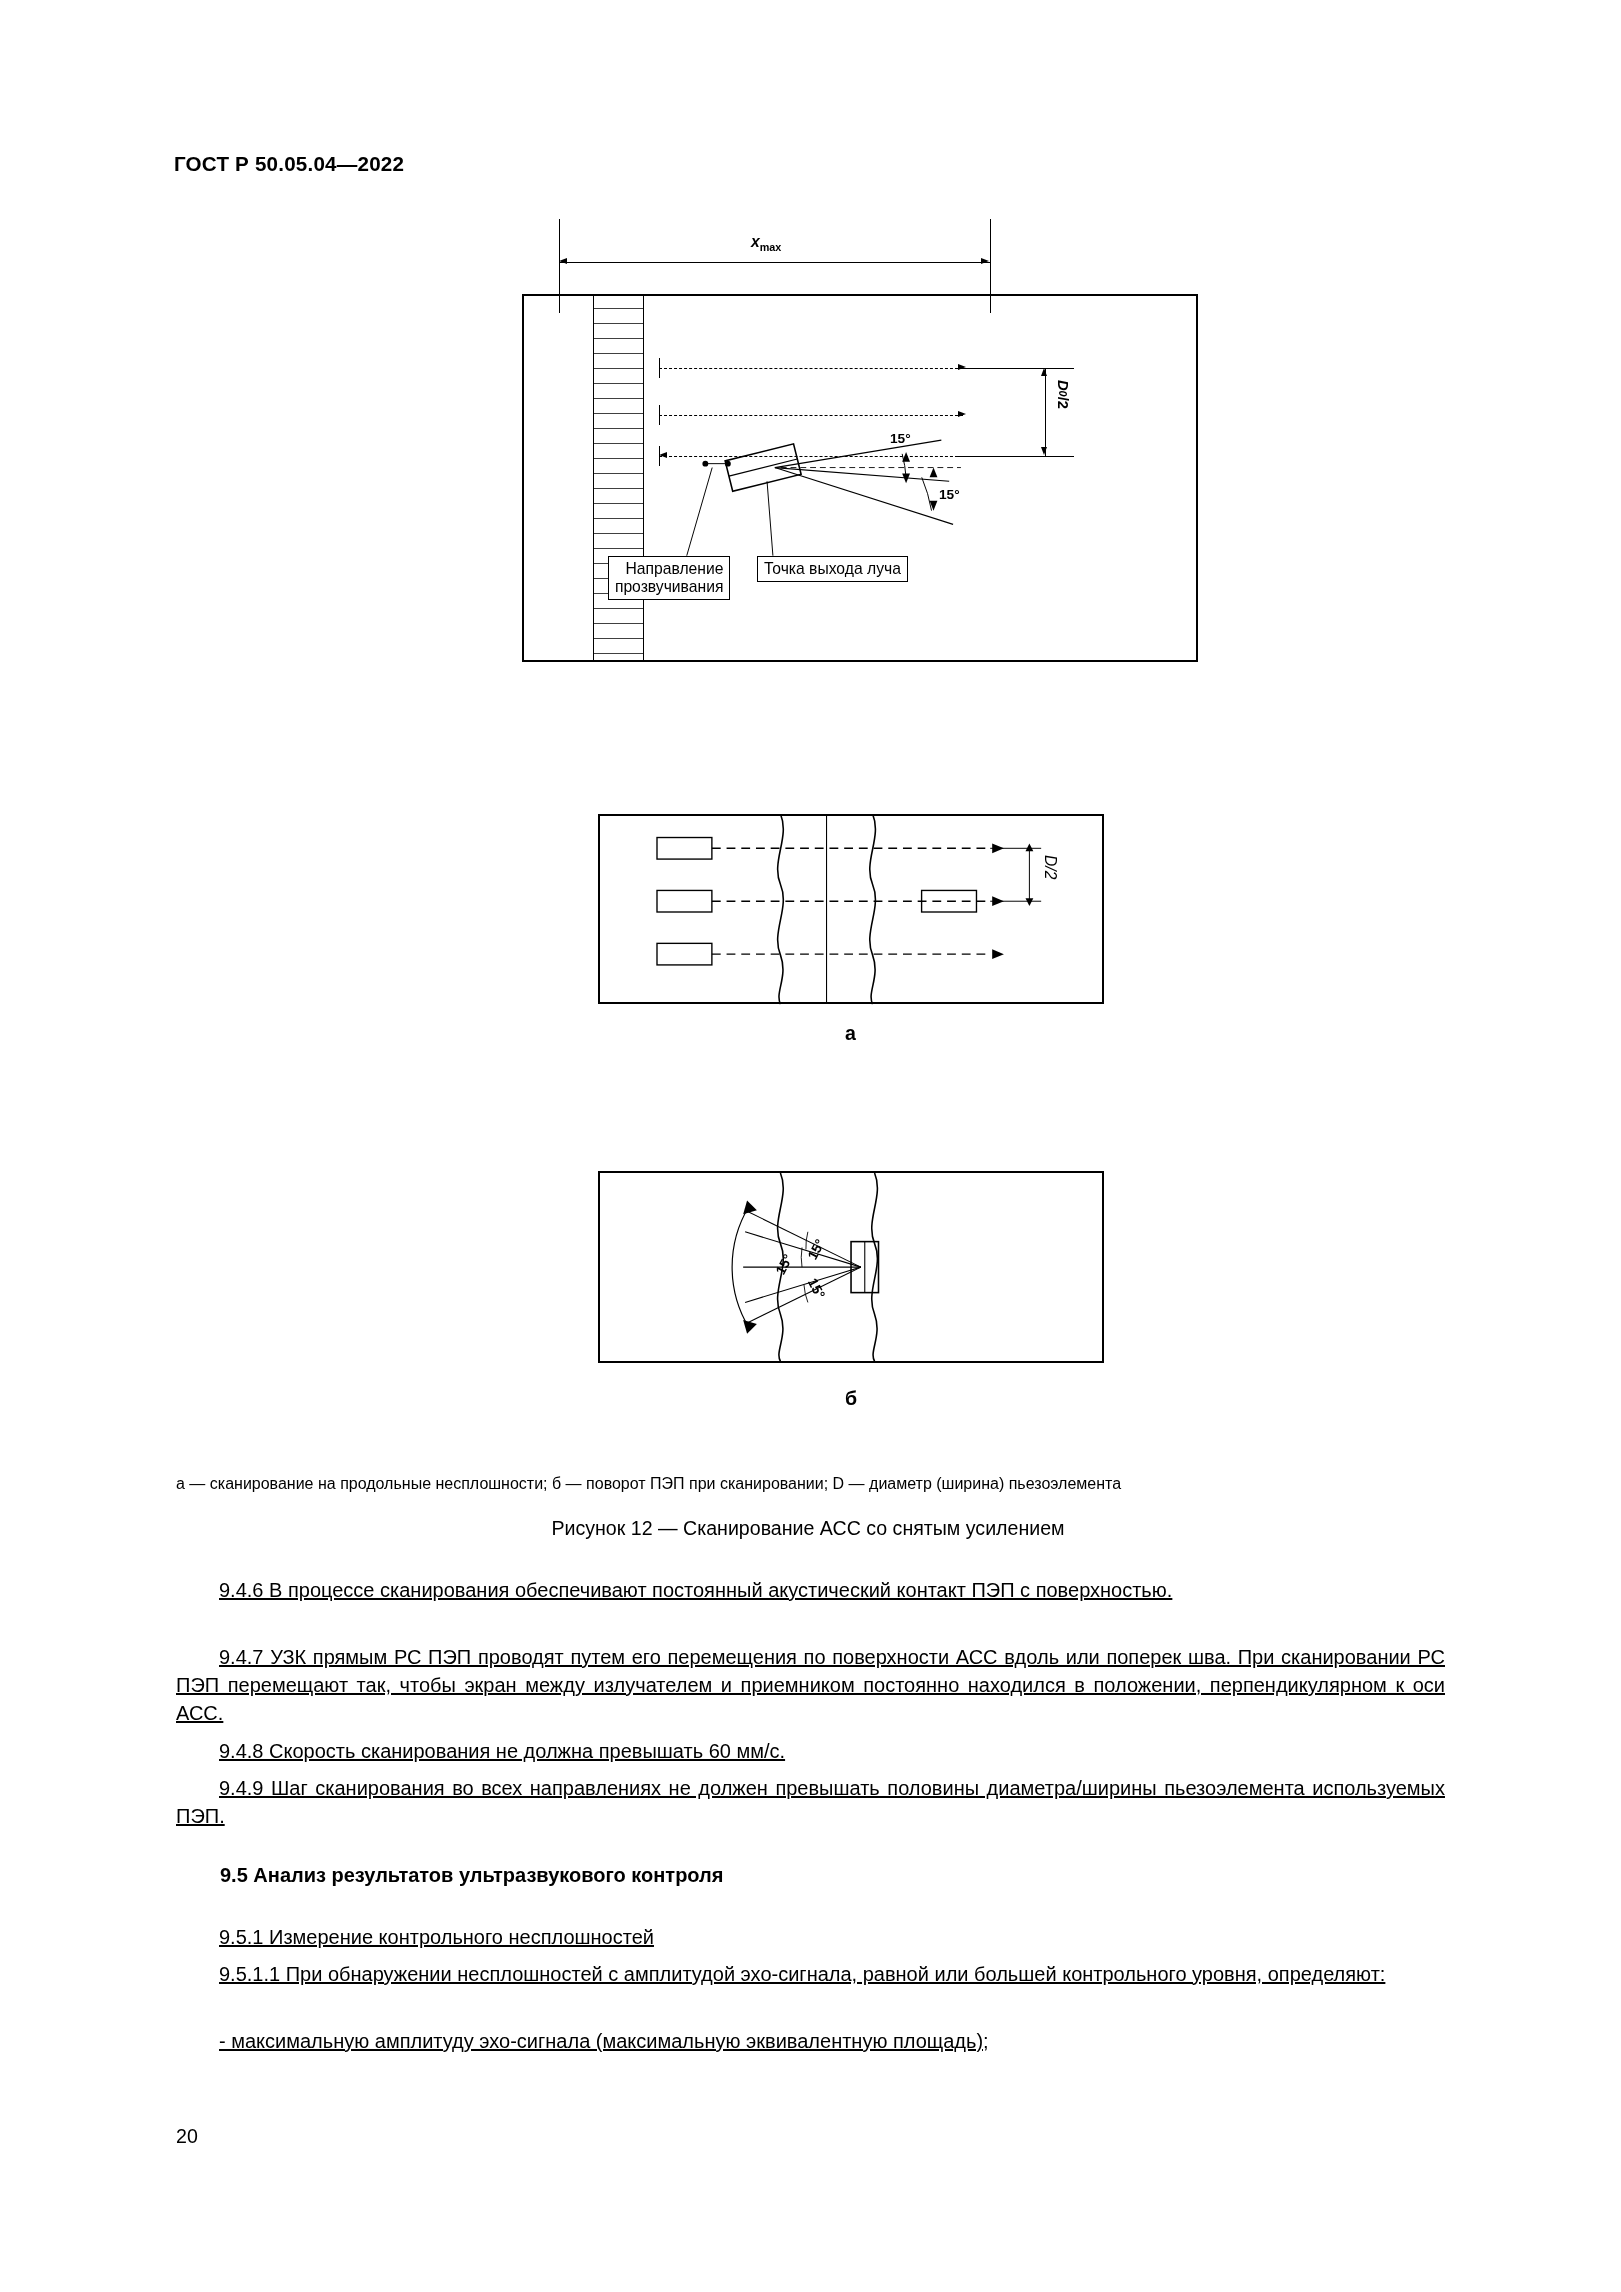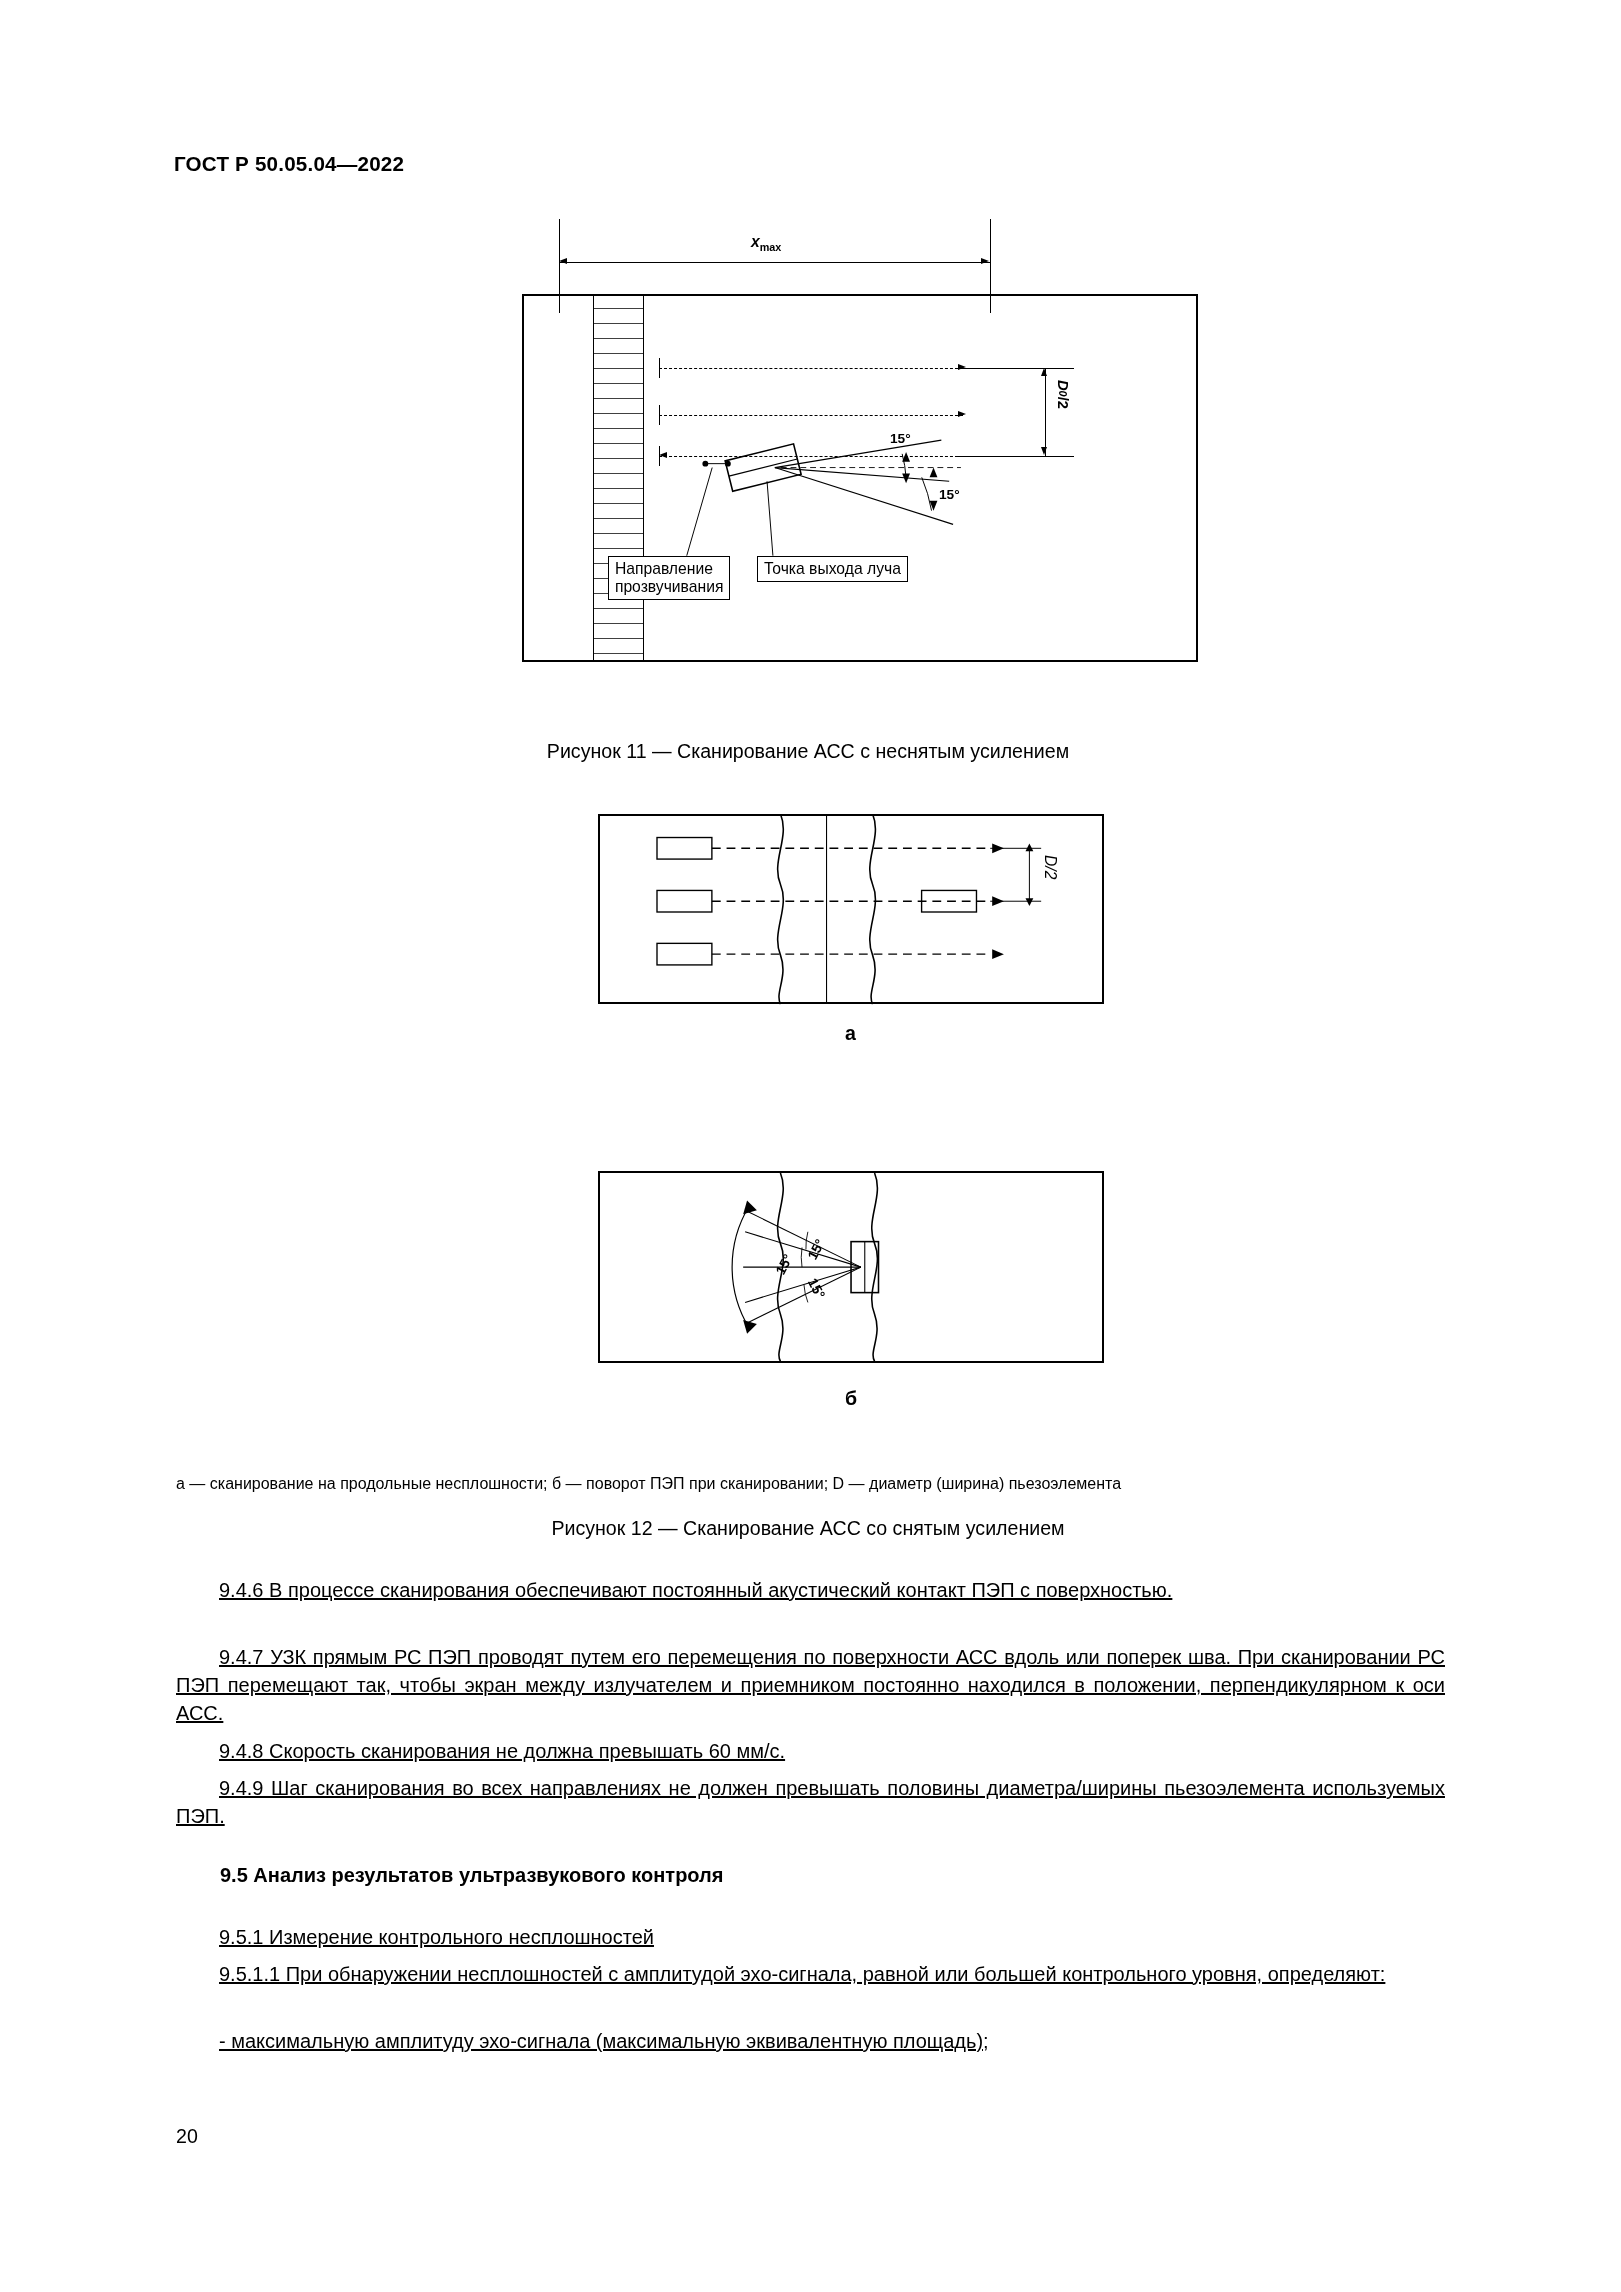--- a/index.html
+++ b/index.html
@@ -294,28 +294,27 @@
       <circle cx="222" cy="258" r="3" fill="#000"></circle>
       <line x1="199" y1="258" x2="222" y2="258" stroke="#000" stroke-width="1"></line>
 
       <line x1="206" y1="262" x2="180" y2="352" stroke="#000" stroke-width="1"></line>
       <line x1="262" y1="276" x2="268" y2="352" stroke="#000" stroke-width="1"></line>
     </svg>
 
     <div class="lbl-small" style="left:380px; top:220px; font-weight:bold;">15°</div>
     <div class="lbl-small" style="left:429px; top:276px; font-weight:bold;">15°</div>
 
-    <div class="boxed" style="left:98px; top:345px; text-align:left;">
+    <div class="boxed" style="left:98px; top:345px; text-align:right;">
       <span>Направление</span><br>
       <span>прозвучивания</span>
     </div>
     <div class="boxed" style="left:247px; top:345px;">Точка выхода луча</div>
   </div>
 
-  <div class="figure-caption" style="top:740px;">Рисунок 11 — Сканирование АСС с неснятым усилением</div>
 
   <div class="figure-block" id="fig12a">
     <div class="f12a-body"></div>
     <div class="f12a-left"></div>
     <div class="f12a-right"></div>
 
     <svg width="510" height="245" style="position:absolute; left:0; top:0;" viewBox="0 0 520 250">
 
       <path d="M 186 0 C 196 24, 176 48, 186 72 C 196 96, 176 120, 186 144 C 194 166, 180 182, 186 194" fill="none" stroke="#000" stroke-width="1.6"></path>
       <path d="M 280 0 C 290 24, 270 48, 280 72 C 290 96, 270 120, 280 144 C 288 166, 274 182, 280 194" fill="none" stroke="#000" stroke-width="1.6"></path>

